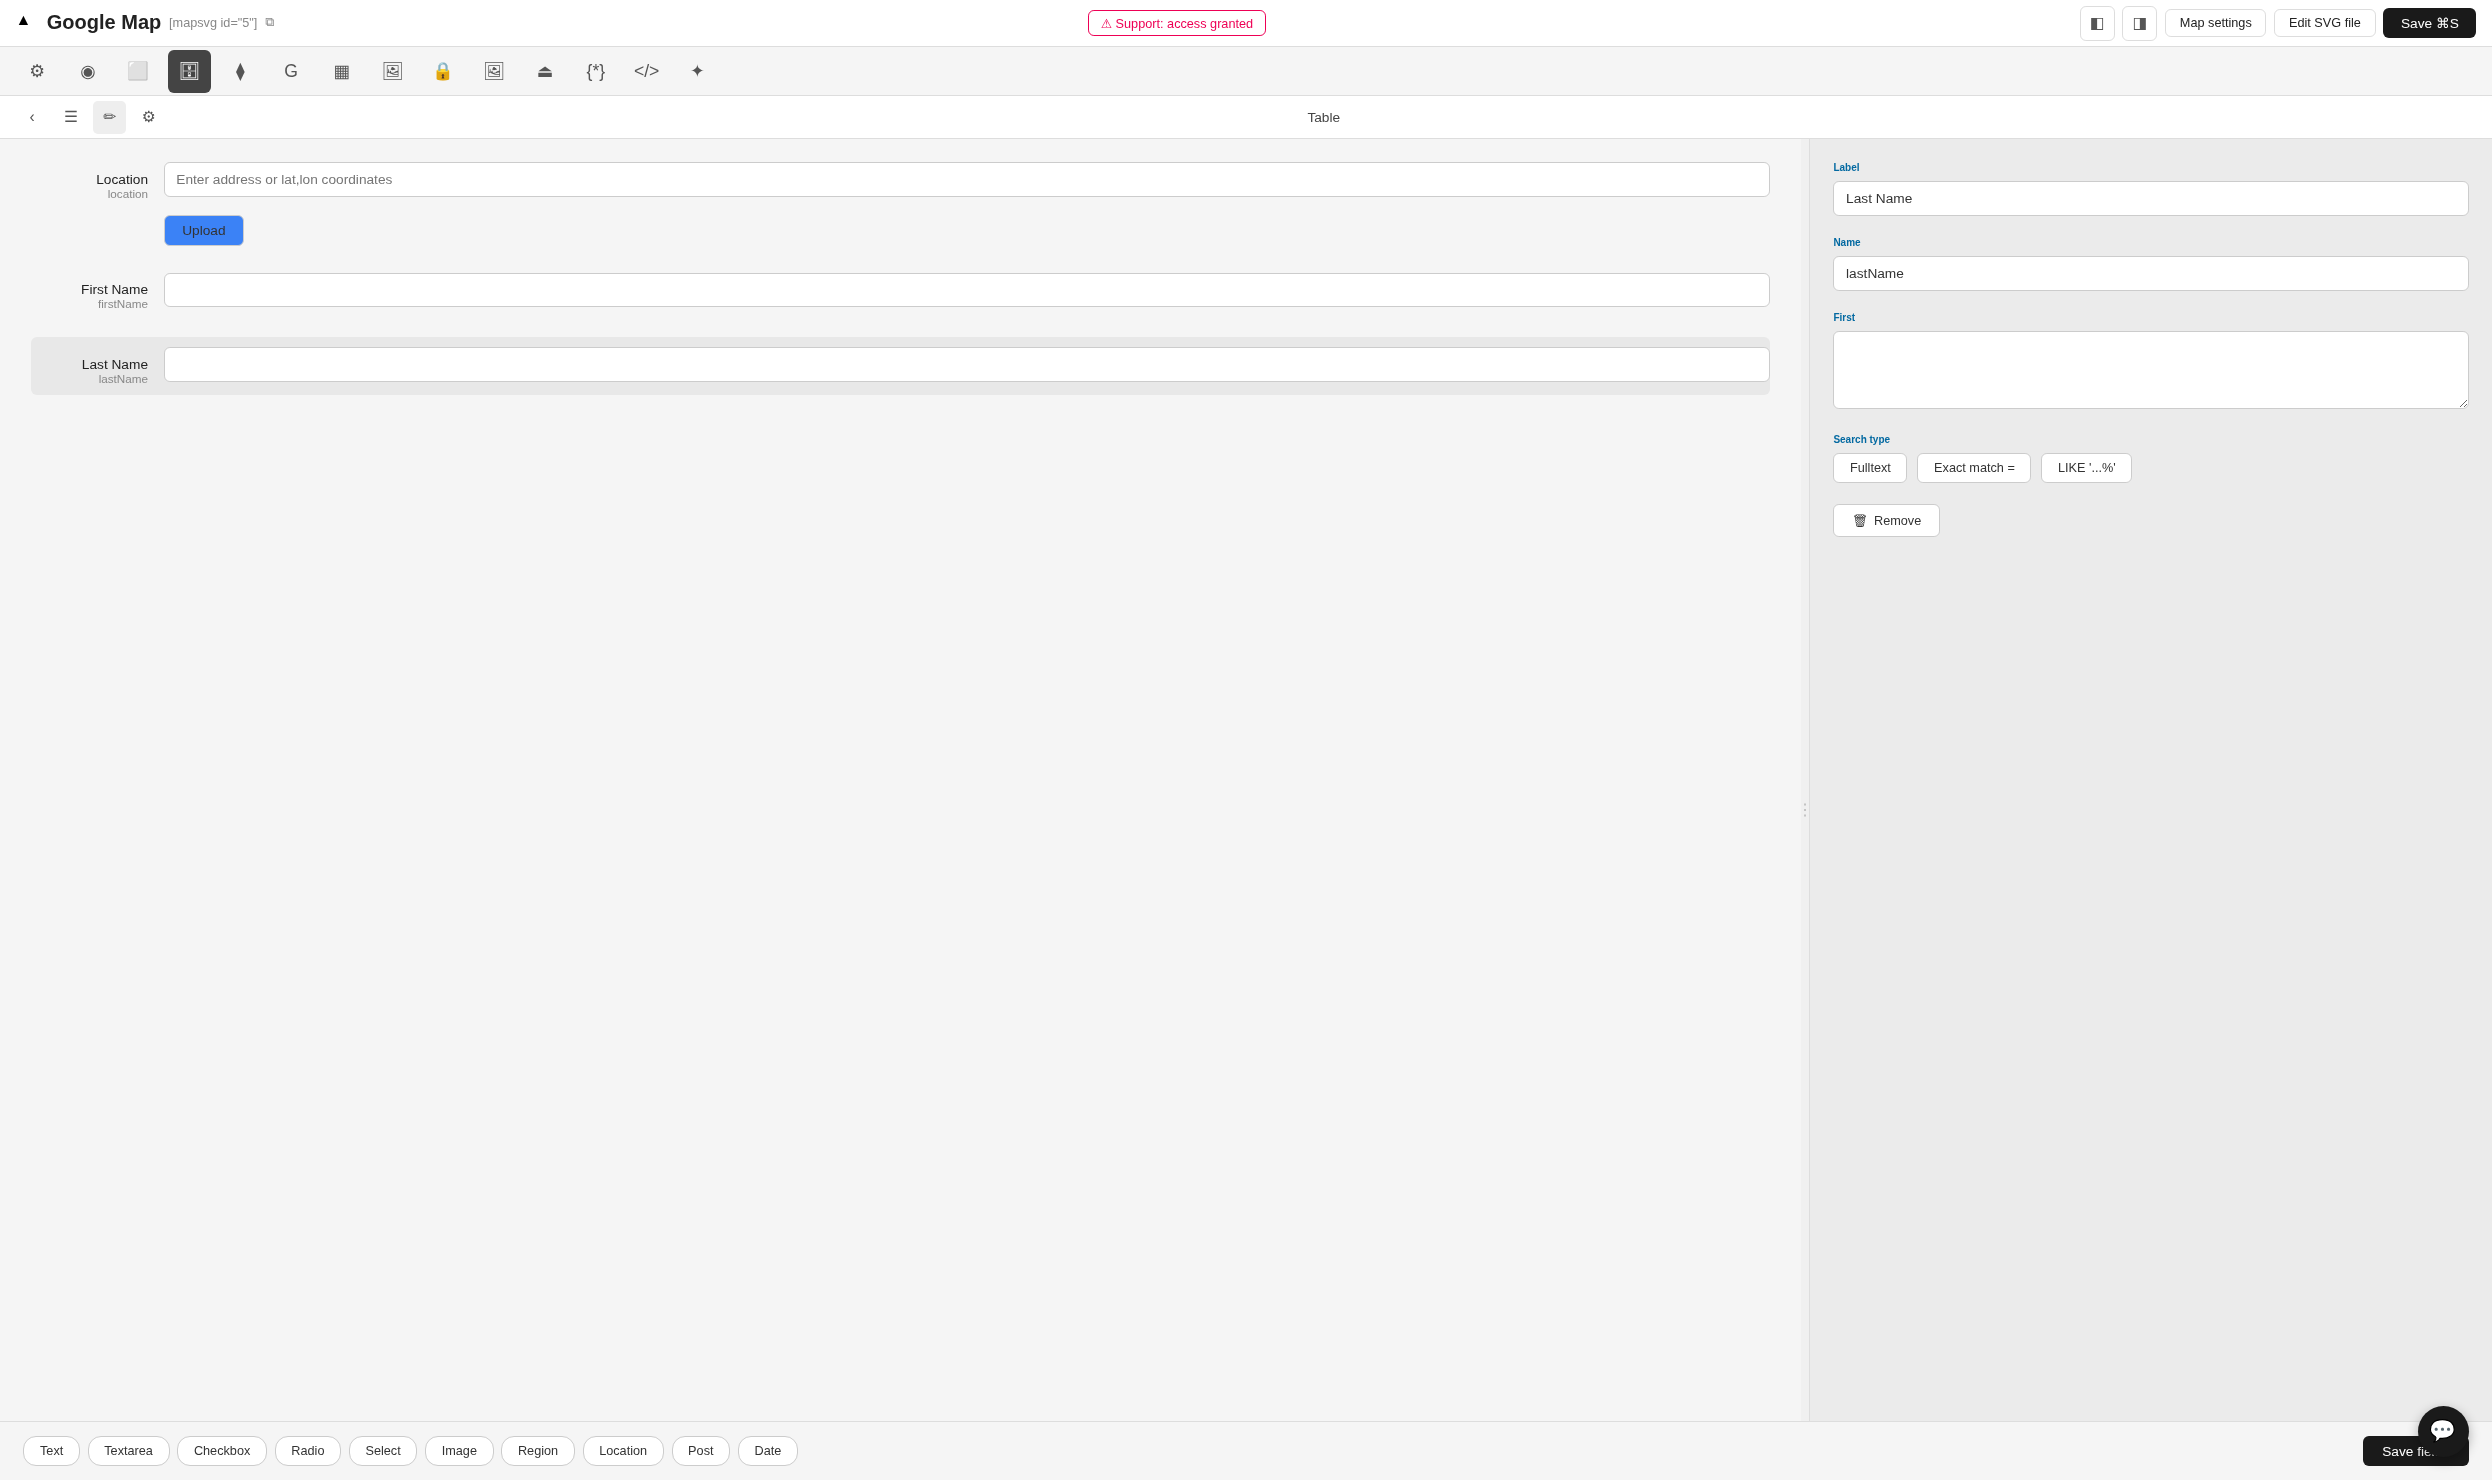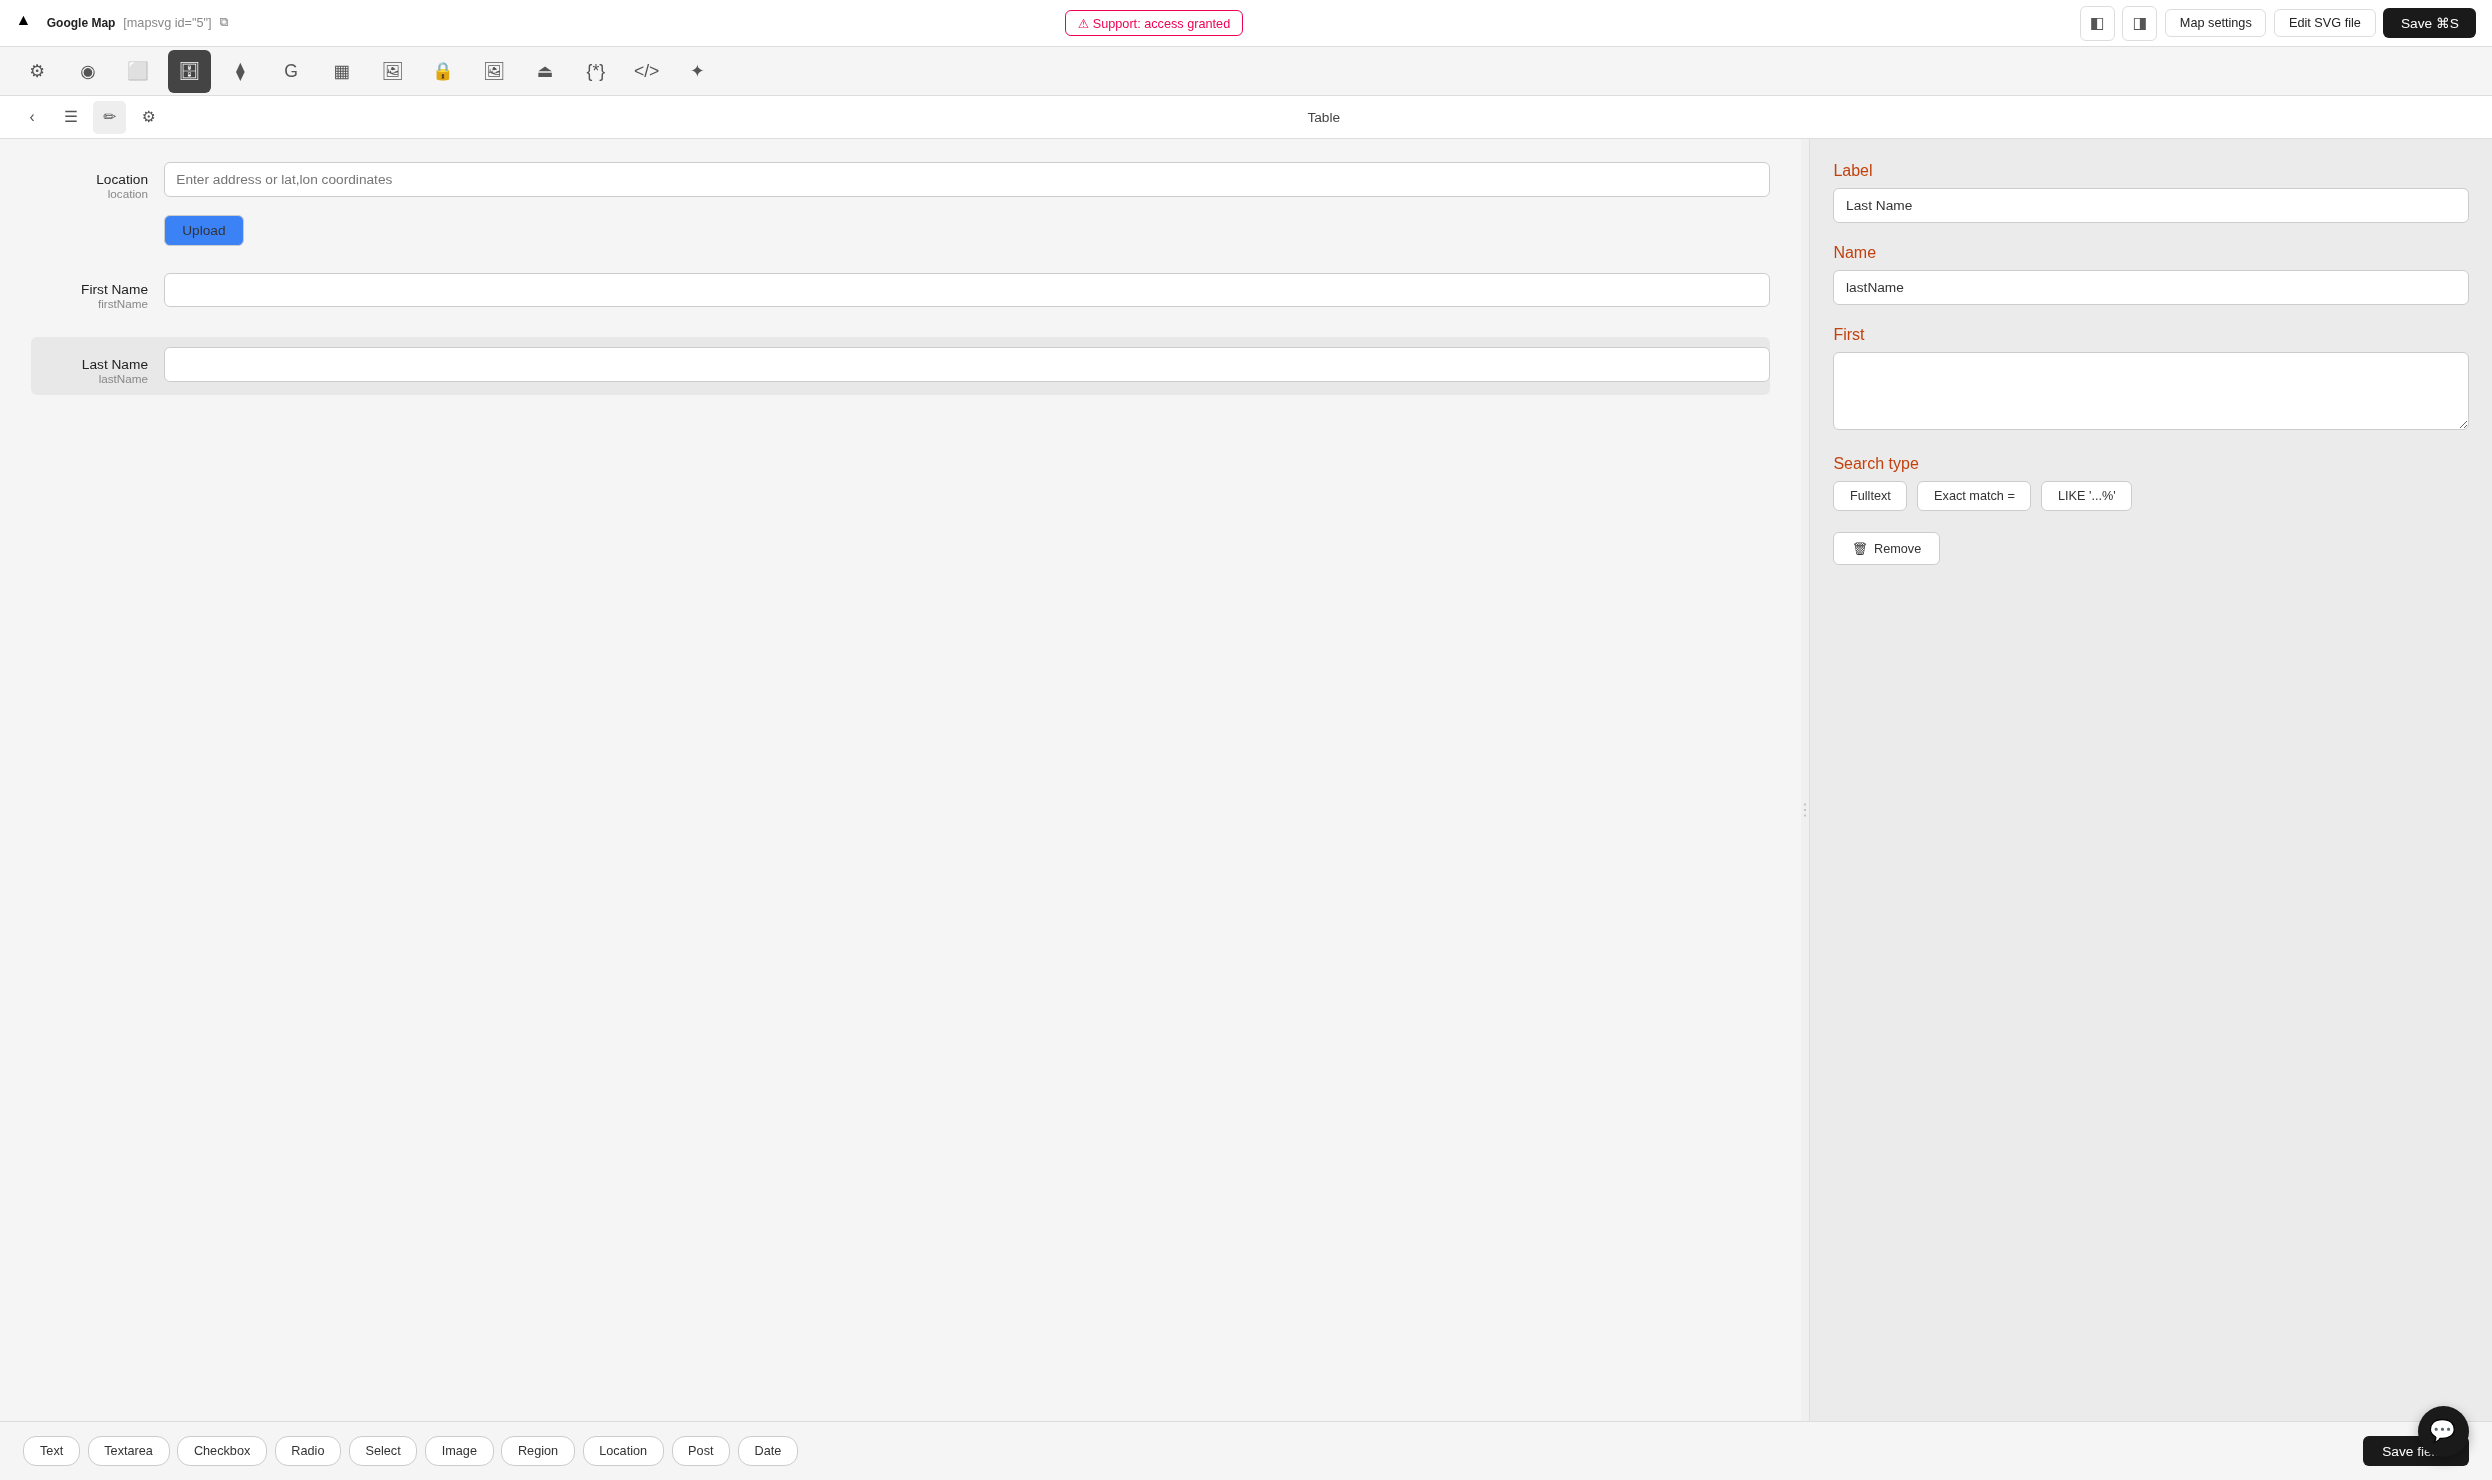--- a/index.html
+++ b/index.html
@@ -5,21 +5,21 @@
     * { box-sizing: border-box; margin: 0; padding: 0; }
     body { font-family: -apple-system, BlinkMacSystemFont, 'Segoe UI', sans-serif; background: #f0f0f0; height: 100vh; overflow: hidden; }
 
     
     .top-bar {
       display: flex; align-items: center; justify-content: space-between;
       background: #fff; border-bottom: 1px solid #ddd; padding: 0 15.6px; height: 47px;
     }
     .top-bar-left { display: flex; align-items: center; gap: 7.8px; }
     .app-logo { width: 23.4px; height: 23.4px; }
-    .app-title { font-size: 12px; font-weight: 600; color: #222; }
+    .app-title { font-size: 20px; font-weight: 600; color: #222; }
     .map-id { font-size: 12.7px; color: #888; }
     .copy-icon { font-size: 12.7px; color: #888; cursor: pointer; }
     .top-bar-center { display: flex; align-items: center; gap: 7.8px; }
     .support-btn {
       border: 1px solid #e05; background: #fff; color: #e05; padding: 4.9px 11.7px;
       border-radius: 5.9px; font-size: 12.7px; cursor: pointer; display: flex; align-items: center; gap: 4.9px;
     }
     .top-bar-actions { display: flex; align-items: center; gap: 7.8px; }
     .icon-btn {
       width: 35px; height: 35px; border: 1px solid #ddd; background: #fff;
@@ -90,21 +90,21 @@
       background: #e8e8e8; border-radius: 5.9px; padding: 9.8px 0;
     }
 
     
     .right-panel {
       width: 683px; background: #ebebeb; padding: 23.4px; overflow-y: auto;
       border-left: 1px solid #ddd;
     }
 
     .panel-section { margin-bottom: 21.5px; }
-    .panel-label { font-size: 16px; font-weight: 400; color: #c2410c; margin-bottom: 7.8px; }
+    .panel-label { font-size: 10px; font-weight: 700; color: #0369a1; margin-bottom: 7.8px; }
     .panel-input {
       width: 100%; border: 1px solid #ccc; border-radius: 5.9px;
       padding: 8.8px 11.7px; font-size: 13.7px; background: #fff; color: #333; outline: none;
     }
     .panel-textarea {
       width: 100%; border: 1px solid #ccc; border-radius: 5.9px;
       padding: 8.8px 11.7px; font-size: 13.7px; background: #fff; color: #333; outline: none;
       height: 78px; resize: vertical;
     }
 

